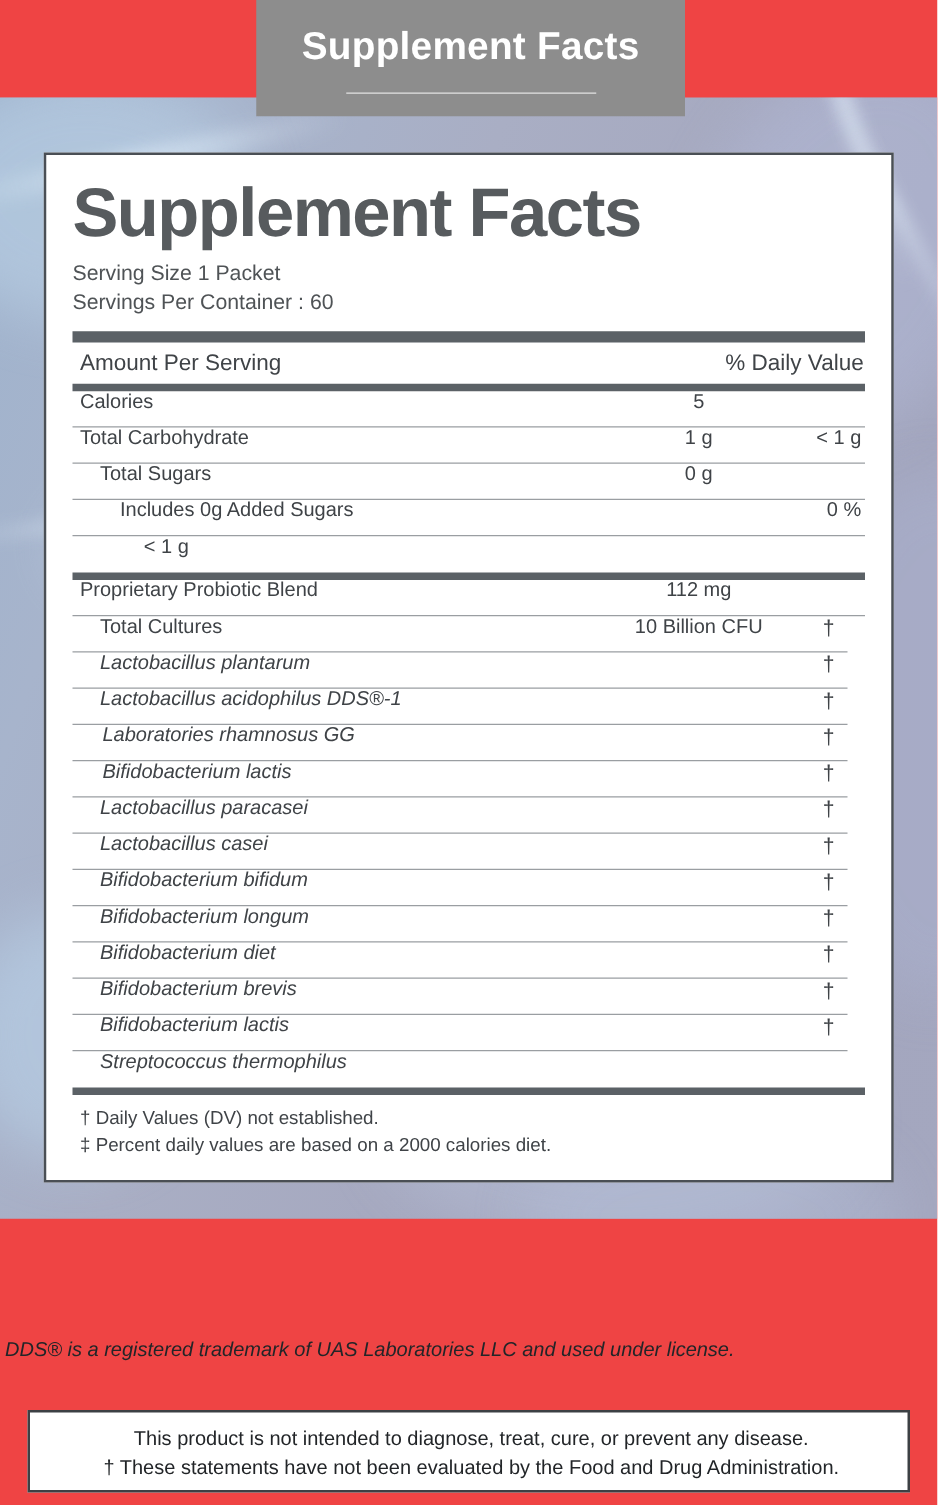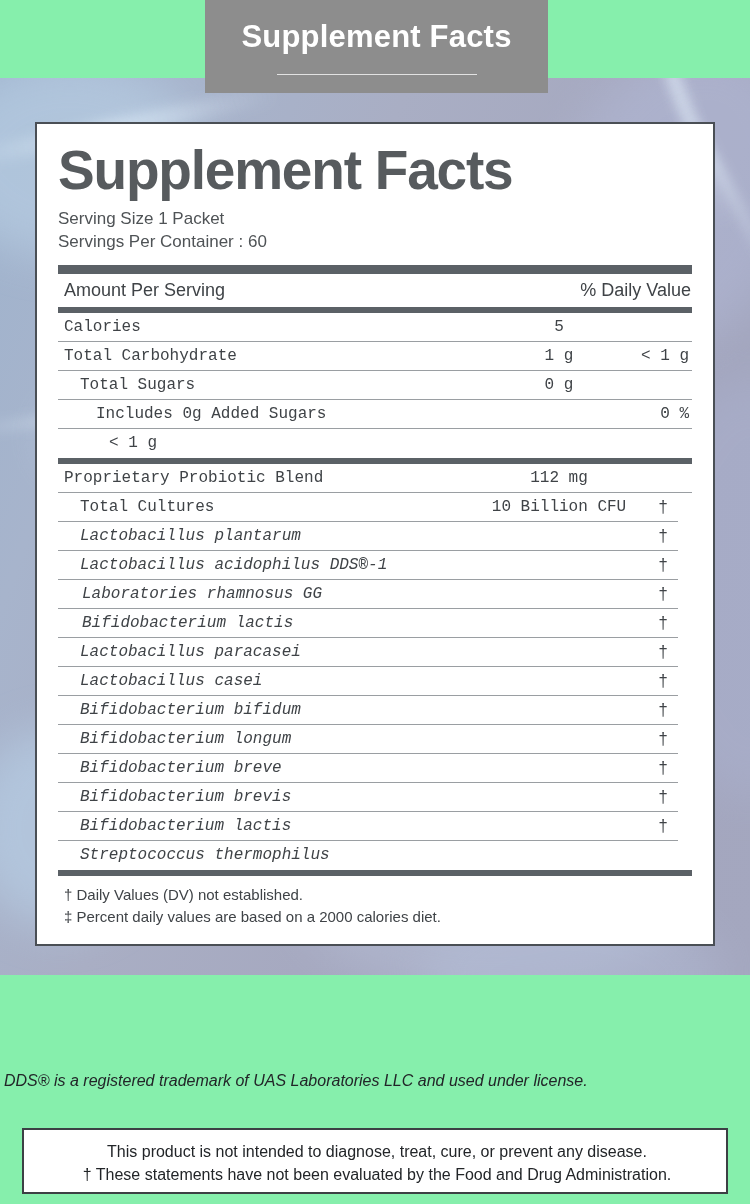--- a/index.html
+++ b/index.html
@@ -9,21 +9,21 @@
     height: 1204px;
     background: #ffffff;
     font-family: "Liberation Sans", sans-serif;
     overflow: hidden;
   }
 
   #page {
     position: relative;
     width: 750px;
     height: 1204px;
-    background: #86efac;
+    background: #ef4444;
     overflow: hidden;
   }
 
   
   .bg-band {
     position: absolute;
     left: 0;
     top: 78px;
     width: 750px;
     height: 897px;
@@ -131,27 +131,26 @@
     padding: 6px 0 6px 0;
     font-size: 18px;
     color: #3f4347;
   }
   .hdr-row .hdr-left  { flex: 1; padding-left: 6px; }
   .hdr-row .hdr-right { text-align: right; padding-right: 1px; }
 
   
   .row {
     display: flex;
-    align-items: center;
+    align-items: flex-start;
     height: 29px;
     font-size: 16px;
     color: #3f4347;
     border-bottom: 1px solid #9a9ea2;
     position: relative;
-    font-family: Liberation Mono, monospace;
   }
   .row.noline { border-bottom: none; }
   .row .nm  { flex: 1; white-space: nowrap; }
   .row .amt { width: 150px; text-align: center; }
   .row .dv  { width: 58px;  text-align: right; padding-right: 3px; }
   .row .dg  { width: 58px;  text-align: center; font-size: 17px; }
 
   .ind0 { padding-left: 6px; }
   .ind1 { padding-left: 22px; }
   .ind2 { padding-left: 38px; }
@@ -335,21 +334,21 @@
             <div class="nm ind1 sp">Bifidobacterium bifidum</div>
             <div class="amt"></div>
             <div class="dg">†</div>
           </div>
           <div class="row dagger-row">
             <div class="nm ind1 sp">Bifidobacterium longum</div>
             <div class="amt"></div>
             <div class="dg">†</div>
           </div>
           <div class="row dagger-row">
-            <div class="nm ind1 sp">Bifidobacterium breve</div>
+            <div class="nm ind1 sp">Bifidobacterium diet</div>
             <div class="amt"></div>
             <div class="dg">†</div>
           </div>
           <div class="row dagger-row">
             <div class="nm ind1 sp">Bifidobacterium brevis</div>
             <div class="amt"></div>
             <div class="dg">†</div>
           </div>
           <div class="row dagger-row">
             <div class="nm ind1 sp">Bifidobacterium lactis</div>

